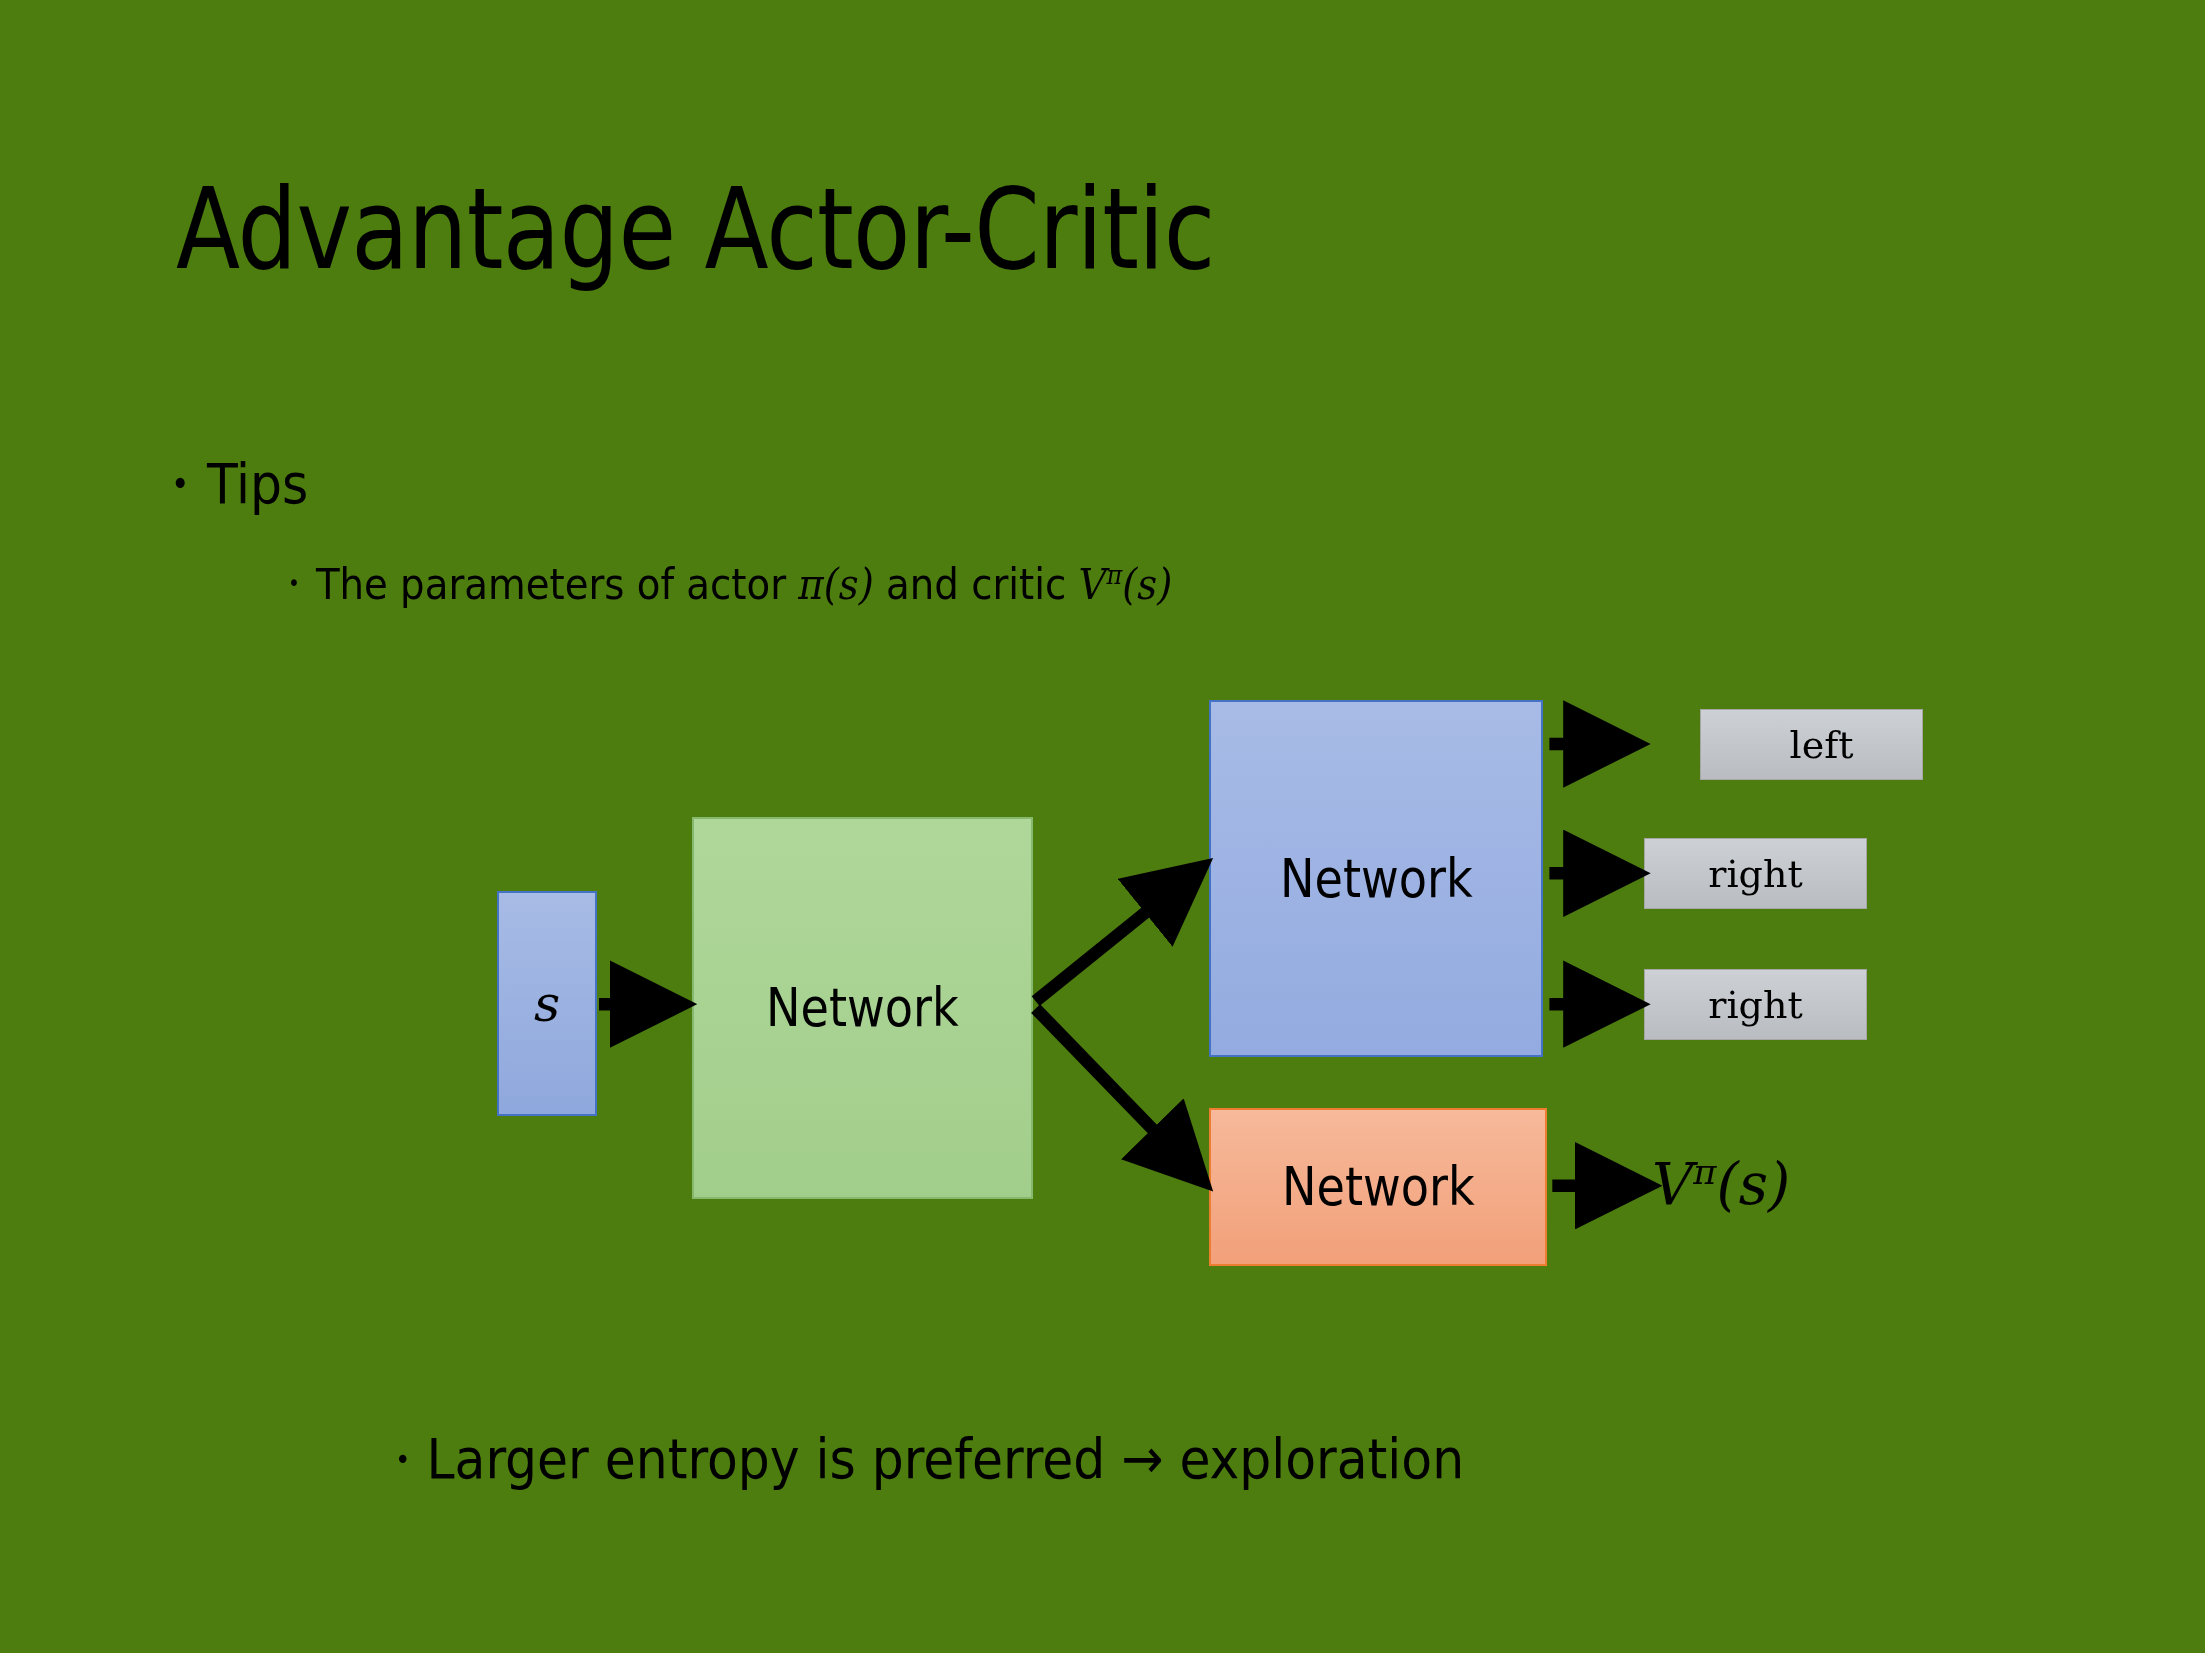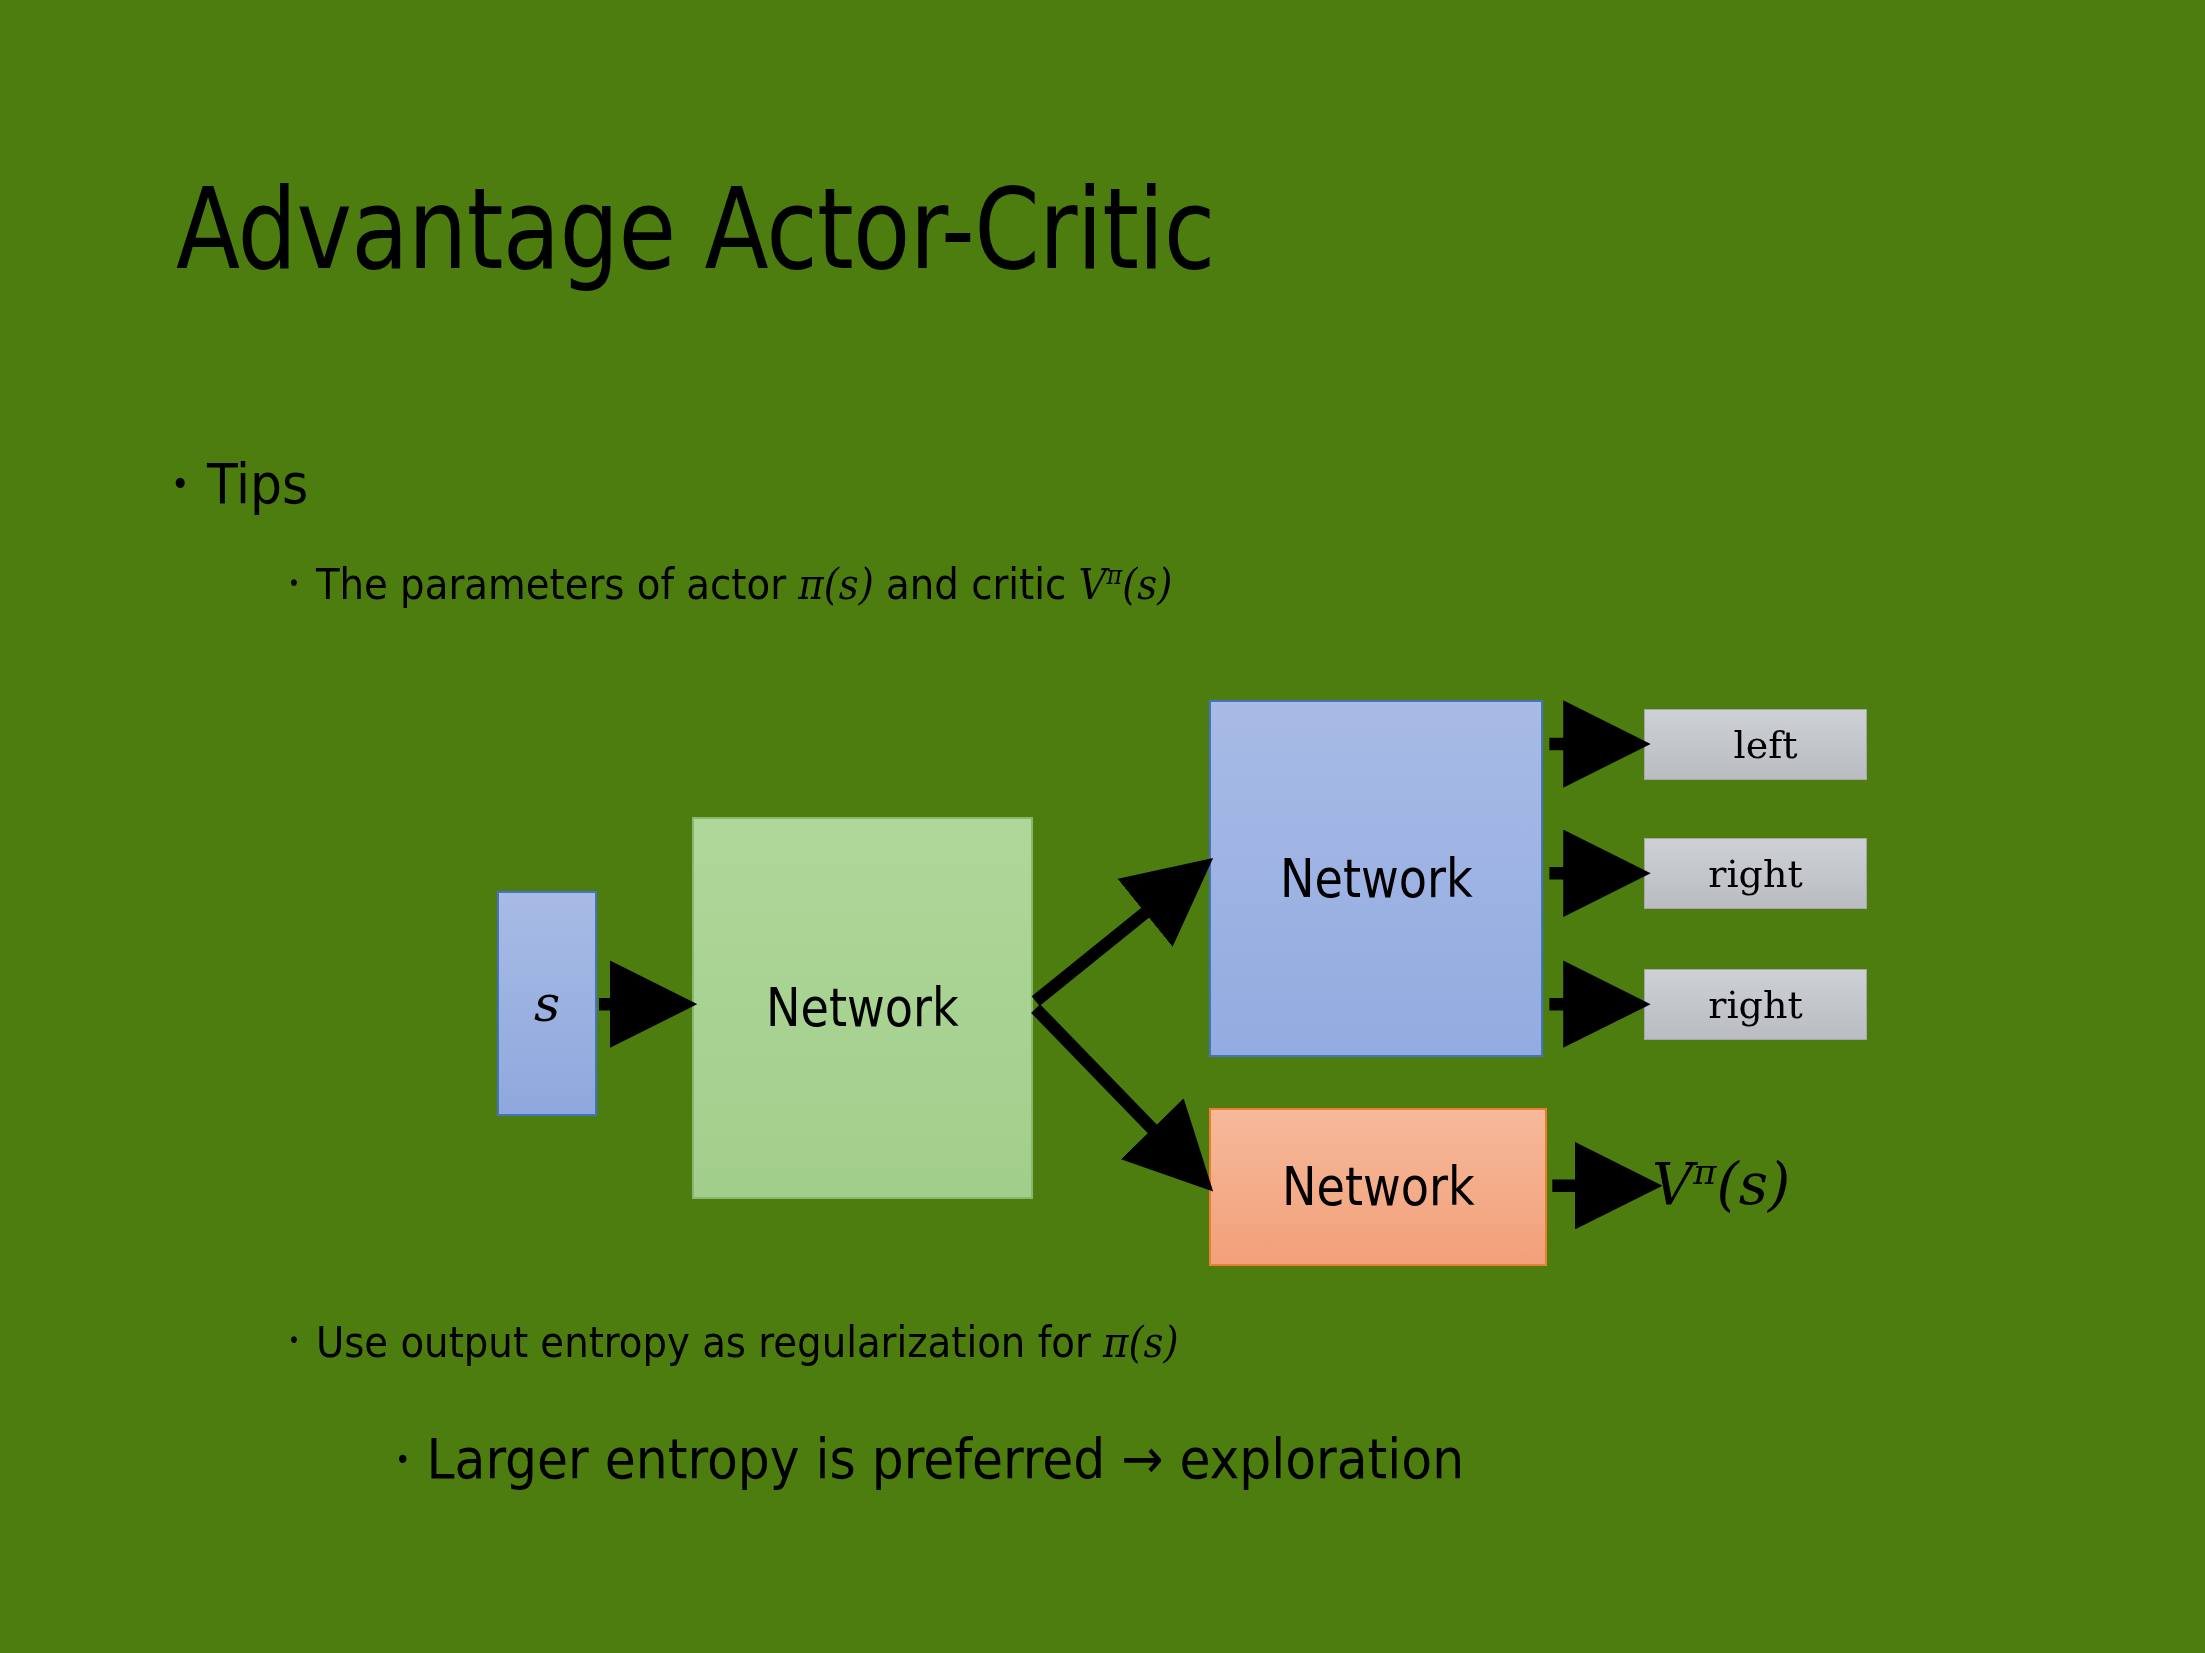--- a/index.html
+++ b/index.html
@@ -93,21 +93,21 @@
     position:absolute;box-sizing:border-box;
     width:223px;height:71px;
     background:linear-gradient(180deg,#cdd0d4 0%,#b9bdc2 100%);
     border:1.5px solid #a6a6a6;
     display:flex;align-items:center;justify-content:center;
   }
   .out-box span{
     font-family:"DejaVu Serif","Liberation Serif", serif;
     font-size:38px;color:#000;
   }
-  #out-left{left:1644px;top:709px;padding-left:20px;}
+  #out-left{left:1700px;top:709px;padding-left:20px;}
   #out-right{left:1644px;top:838px;}
   #out-fire{left:1644px;top:969px;}
 
   #v-label{
     position:absolute;left:1652px;top:1151px;
     font-family:"DejaVu Serif","Liberation Serif", serif;
     font-style:italic;font-size:57px;color:#000;white-space:nowrap;
   }
 
   svg#arrows{position:absolute;left:0;top:0;width:2205px;height:1654px;pointer-events:none;}
@@ -121,23 +121,20 @@
 
   <div class="bullet lvl1 b-tips">
     <span class="dot">•</span><span>Tips</span>
   </div>
 
   <div class="bullet lvl2 b-params">
     <span class="dot2">•</span><span>The parameters of actor </span><span class="math">π(s)</span><span>  and critic </span><span class="math"><span>V</span><sup class="pi">π</sup><span>(s)</span></span>
   </div>
 
 
-  <div class="bullet lvl2 b-entropy">
-    <span class="dot2">•</span><span>Use output entropy as regularization for </span><span class="math">π(s)</span>
-  </div>
 
   <div class="bullet lvl3 b-larger">
     <span class="dot2">•</span><span>Larger entropy is preferred → exploration</span>
   </div>
 
   <div class="box" id="s-box">
     <span class="slabel">s</span>
   </div>
 
   <div class="box" id="net-shared">

